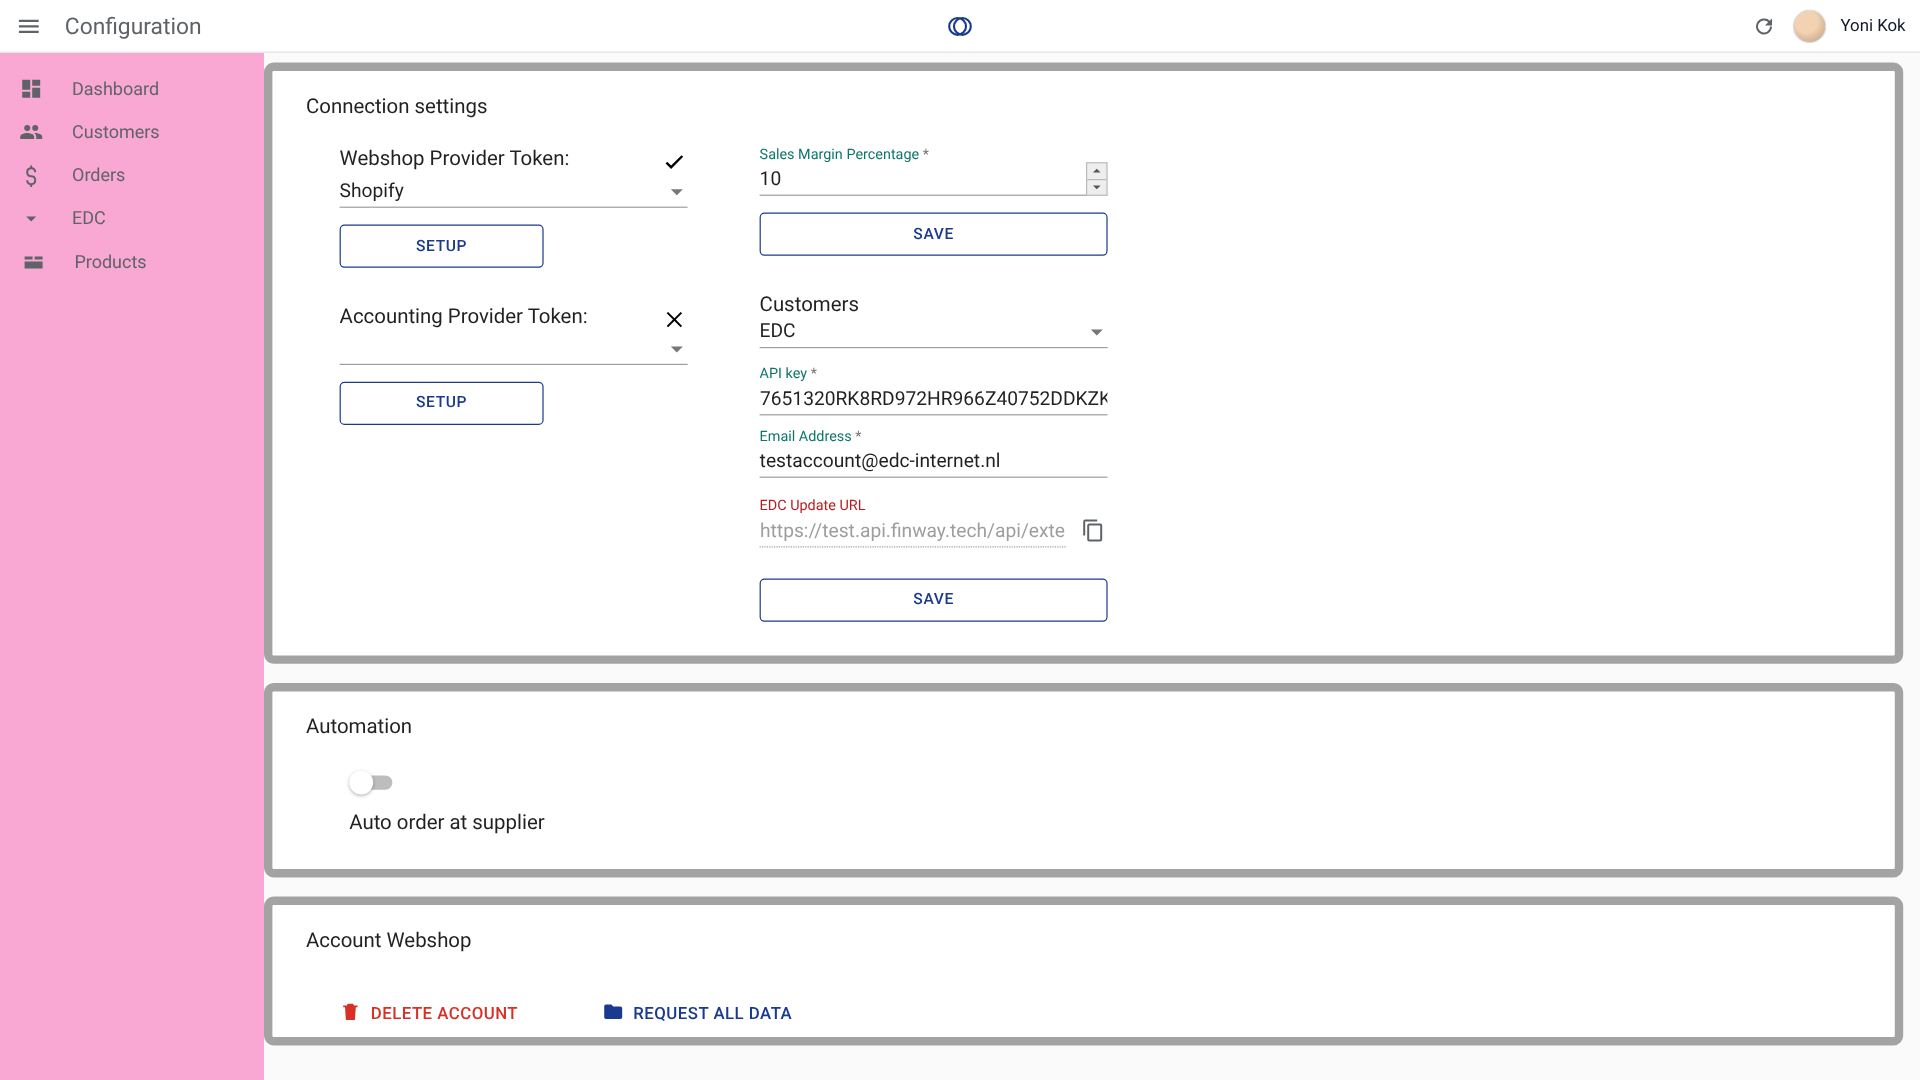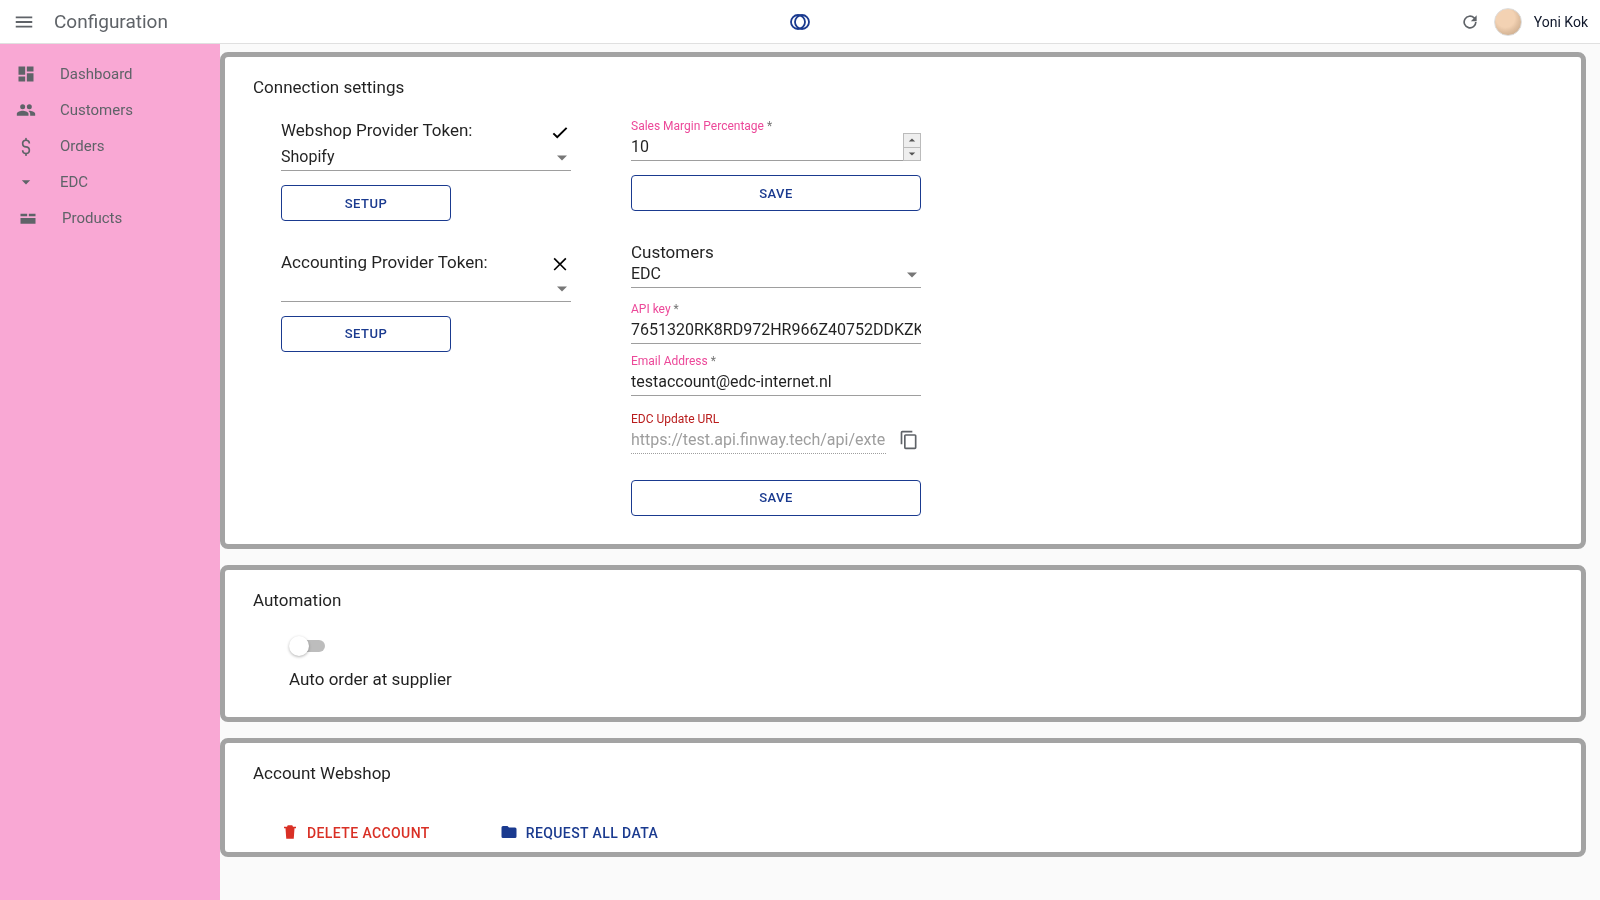--- a/index.html
+++ b/index.html
@@ -42,34 +42,34 @@
   }
   .nav-item .nav-icon { width:20px; display:flex; justify-content:center; color:#5f6368; }
   .nav-sub { padding-left: 18px; }
   .nav-chevron { transform: rotate(0deg); }
   
   .main {
     flex:1; overflow-y:auto; padding: 8px 14px 20px 0;
   }
   .card {
     background:#fff;
-    border:5px solid #a3a3a3;
+    border:7px solid #a3a3a3;
     border-radius:8px;
     margin: 0 0 16px 0;
     padding: 20px 28px 28px 28px;
   }
   .card-title { font-size:17px; color:rgba(0,0,0,0.87); margin-bottom: 22px; }
   .conn-grid {
     display:flex; gap: 60px; padding-left: 28px;
   }
   .col { width: 290px; display:flex; flex-direction:column; }
   .label-row { display:flex; align-items:flex-start; gap:0; }
   .label-big { font-size:17px; line-height:1.35; color:rgba(0,0,0,0.87); flex:1; }
   .status-ico { width:22px; display:flex; justify-content:center; padding-top:2px;}
-  .float-label { font-size:12px; color:#ec4899; margin-top: 0px; }
+  .float-label { font-size:12px; color:#0f766e; margin-top: 0px; }
   .float-label.required::after { content:" *"; color:#757575;}
   .float-label.primary { color:#b91c1c; }
   .select-line, .input-line {
     border:none; border-bottom:1px solid #9e9e9e;
     background:transparent;
     font-size:16px; padding: 4px 0 4px 0;
     width:100%; color:rgba(0,0,0,0.87);
     font-family:inherit;
   }
   .select-wrap { position:relative; }

